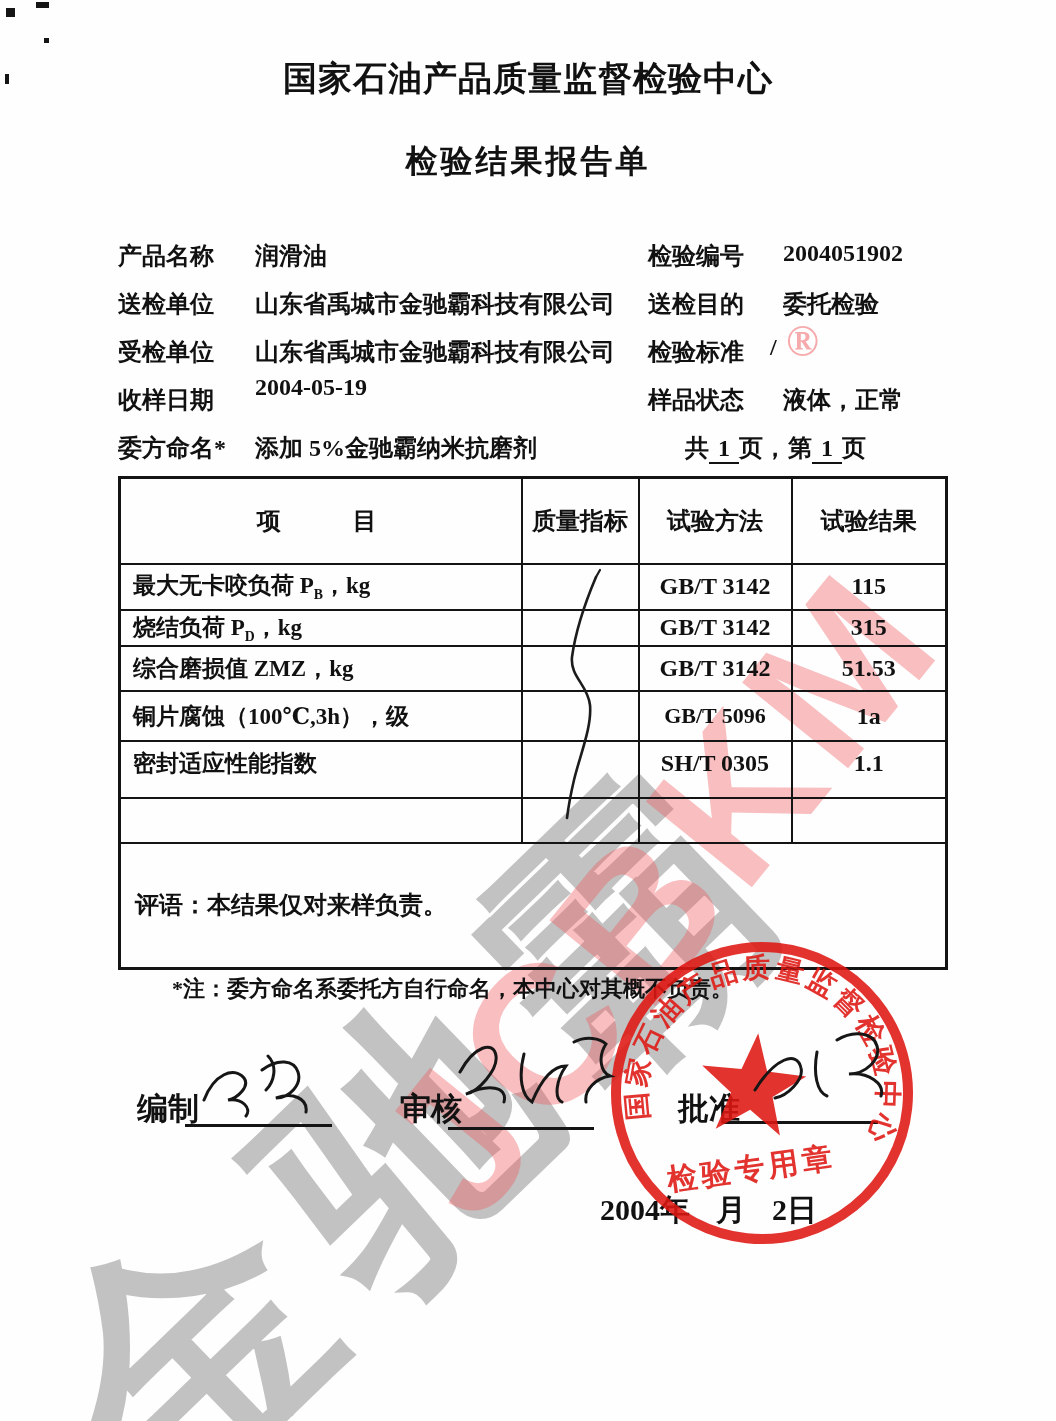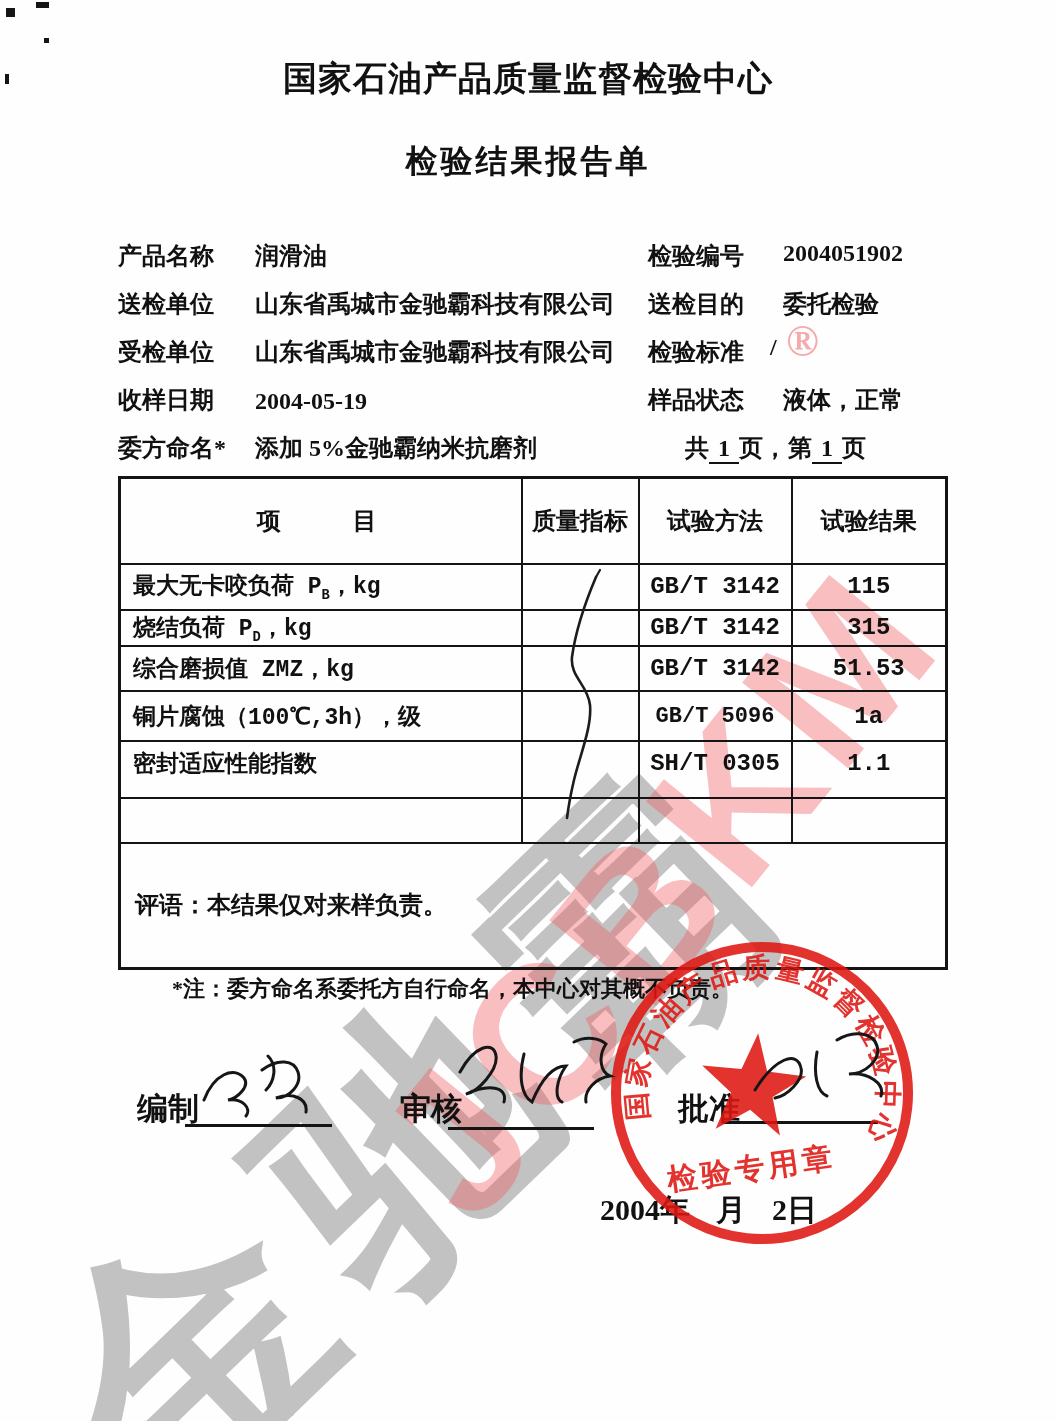--- a/index.html
+++ b/index.html
@@ -18,21 +18,21 @@
   .title{position:absolute;left:0;top:56px;width:100%;text-align:center;font-size:34px;
          font-weight:700;letter-spacing:1px;z-index:2;}
   .subtitle{position:absolute;left:0;top:140px;width:100%;text-align:center;font-size:32px;
             font-weight:700;letter-spacing:3px;z-index:2;}
   .fld{position:absolute;font-size:24px;font-weight:700;white-space:nowrap;z-index:2;}
   .pgnum{display:inline-block;border-bottom:2px solid #111;padding:0 9px;}
   
   table.rpt{position:absolute;left:118px;top:476px;width:827px;border-collapse:collapse;
             table-layout:fixed;z-index:2;}
   table.rpt td{border:2px solid #141414;font-weight:700;overflow:hidden;}
-  table.rpt{border:3px solid #141414;font-family:Liberation Mono, monospace;}
+  table.rpt{border:3px solid #141414;}
   td.c-item{padding-left:12px;font-size:23px;text-align:left;}
   td.c-ind,td.c-meth,td.c-res{text-align:center;font-size:24px;margin-top:19px;}
   td.hdr{text-align:center;font-size:24px;}
   td.hdr-item{letter-spacing:8px;}
   td.remark-cell{font-size:24px;padding-left:14px;}
   sub.ss{font-size:0.6em;font-weight:700;}
   
   .wavy{position:absolute;left:520px;top:565px;z-index:3;}
   .note{position:absolute;left:172px;top:974px;font-size:22px;font-weight:700;z-index:2;}
   .siglabel{position:absolute;font-size:31px;font-weight:700;z-index:2;}
@@ -68,21 +68,21 @@
   <div class="fld" style="left:255px;top:288px;">山东省禹城市金驰霸科技有限公司</div>
   <div class="fld" style="left:648px;top:288px;">送检目的</div>
   <div class="fld" style="left:783px;top:288px;">委托检验</div>
 
   <div class="fld" style="left:118px;top:336px;">受检单位</div>
   <div class="fld" style="left:255px;top:336px;">山东省禹城市金驰霸科技有限公司</div>
   <div class="fld" style="left:648px;top:336px;">检验标准</div>
   <div class="fld" style="left:770px;top:334px;">/</div>
 
   <div class="fld" style="left:118px;top:384px;">收样日期</div>
-  <div class="fld" style="left:255px;top:388px;">2004-05-19</div>
+  <div class="fld" style="left:255px;top:374px;">2004-05-19</div>
   <div class="fld" style="left:648px;top:384px;">样品状态</div>
   <div class="fld" style="left:783px;top:384px;">液体，正常</div>
 
   <div class="fld" style="left:118px;top:432px;">委方命名*</div>
   <div class="fld" style="left:255px;top:432px;">添加 5%金驰霸纳米抗磨剂</div>
   <div class="fld" style="left:645px;top:432px;margin-left:40px;"><span>共</span><span class="pgnum">1</span><span>页，</span></div>
   <div class="fld" style="left:788px;top:432px;"><span>第</span><span class="pgnum">1</span><span>页</span></div>
 
   <table class="rpt">
     <colgroup>

